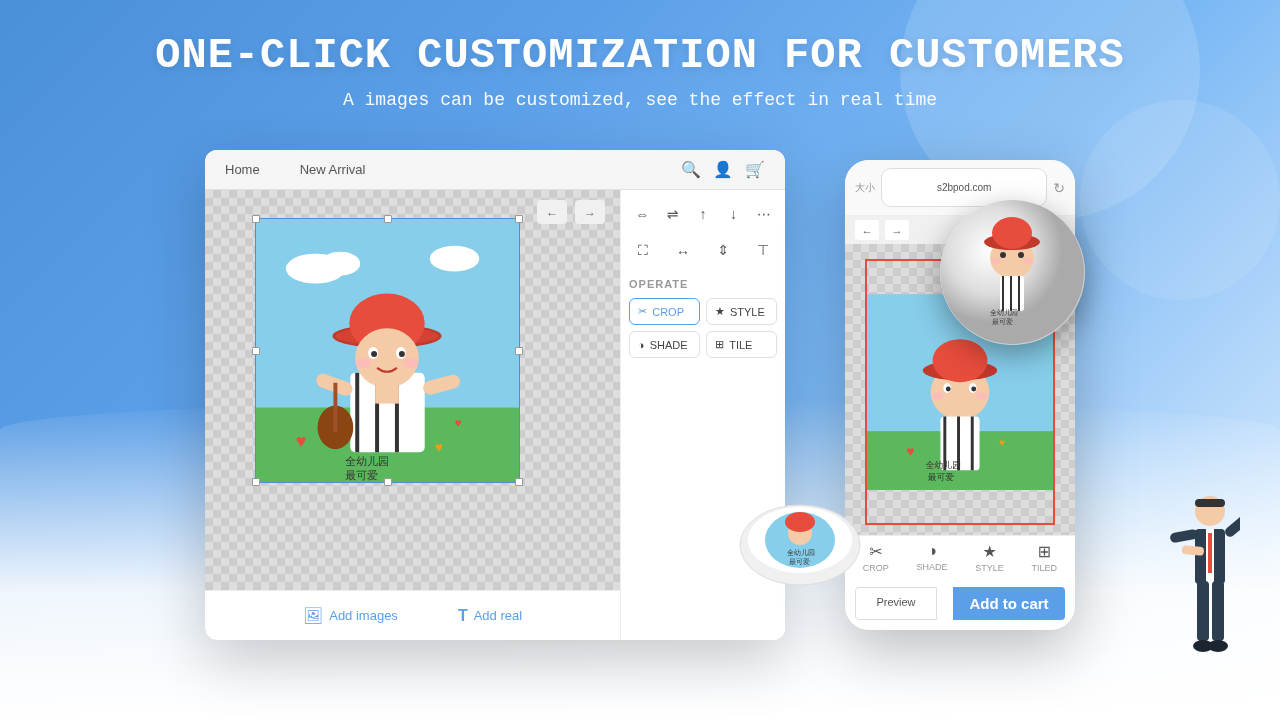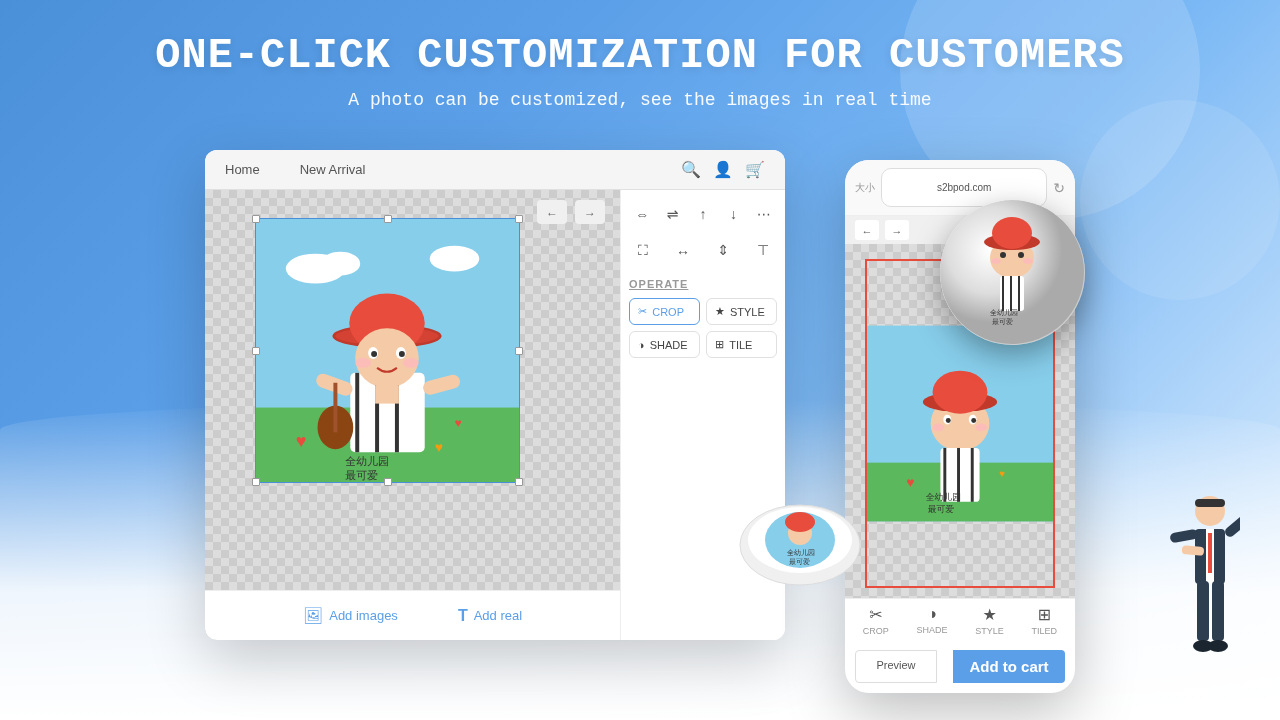--- a/index.html
+++ b/index.html
@@ -236,21 +236,20 @@
       font-size: 14px;
       color: #555;
     }
 
     .operate-label {
       font-size: 11px;
       color: #999;
       font-weight: 600;
       letter-spacing: 1px;
       margin: 6px 0 4px;
-      text-decoration: underline;
     }
 
     .operate-grid {
       display: grid;
       grid-template-columns: 1fr 1fr;
       gap: 6px;
     }
     .operate-btn {
       display: flex;
       align-items: center;
@@ -269,21 +268,21 @@
     }
 
     
     .phone-mockup {
       width: 230px;
       background: white;
       border-radius: 24px;
       box-shadow: 0 20px 60px rgba(0,0,0,0.25);
       margin-top: 20px;
       margin-left: -20px;
-      height: 533px;
+      height: 470px;
       position: relative;
       z-index: 6;
       display: flex;
       flex-direction: column;
       overflow: hidden;
     }
     .phone-top-bar {
       display: flex;
       align-items: center;
       padding: 8px 10px;
@@ -418,21 +417,21 @@
   </style>
 </head>
 <body>
 
 <div class="bg-circle-1"></div>
 <div class="bg-circle-2"></div>
 <div class="bg-wave"></div>
 
 <div class="header-section">
   <h1 class="main-title">ONE-CLICK CUSTOMIZATION FOR CUSTOMERS</h1>
-  <p class="sub-title">A photo can be customized, see the images in real time</p>
+  <p class="sub-title">A images can be customized, see the effect in real time</p>
 </div>
 
 <div class="content-area">
 
   <div class="desktop-window">
 
     <div class="window-header">
       <div class="nav-tabs">
         <span class="nav-tab">Home</span>
         <span class="nav-tab">New Arrival</span>

